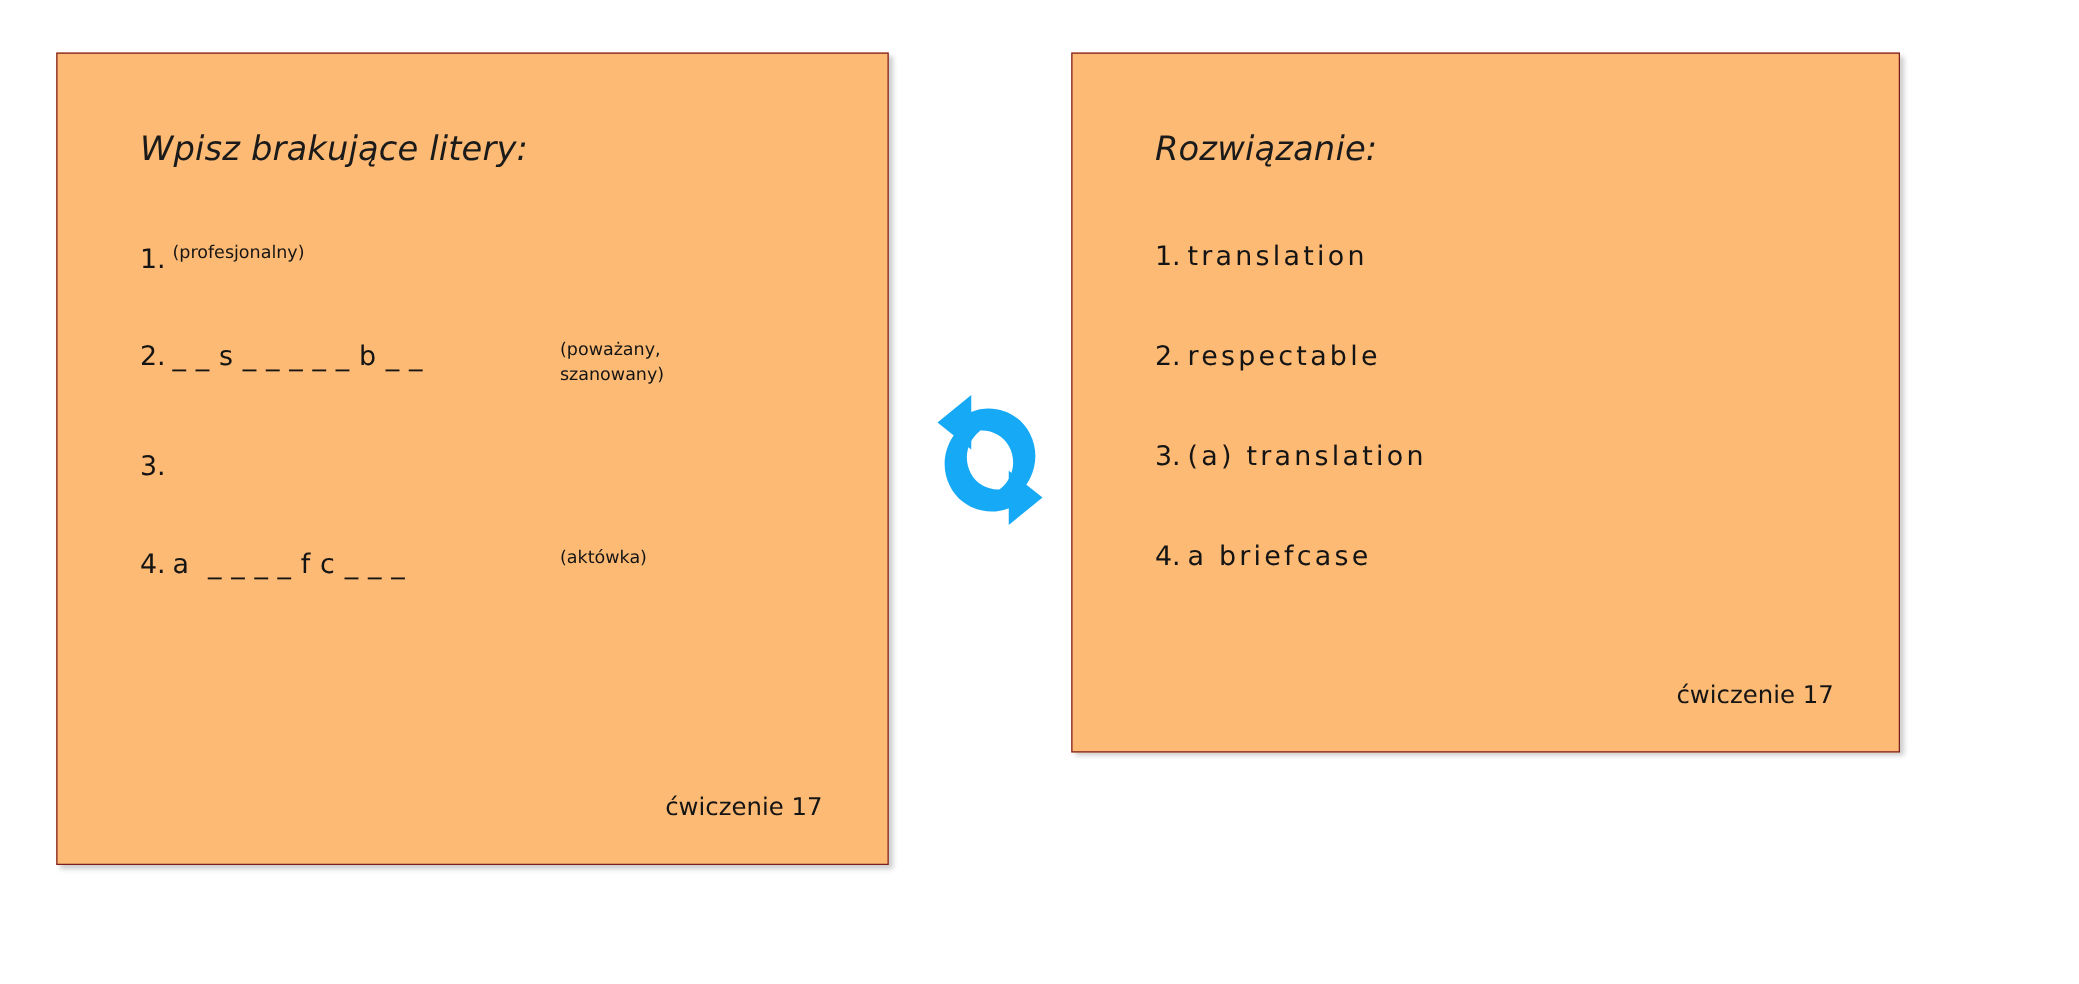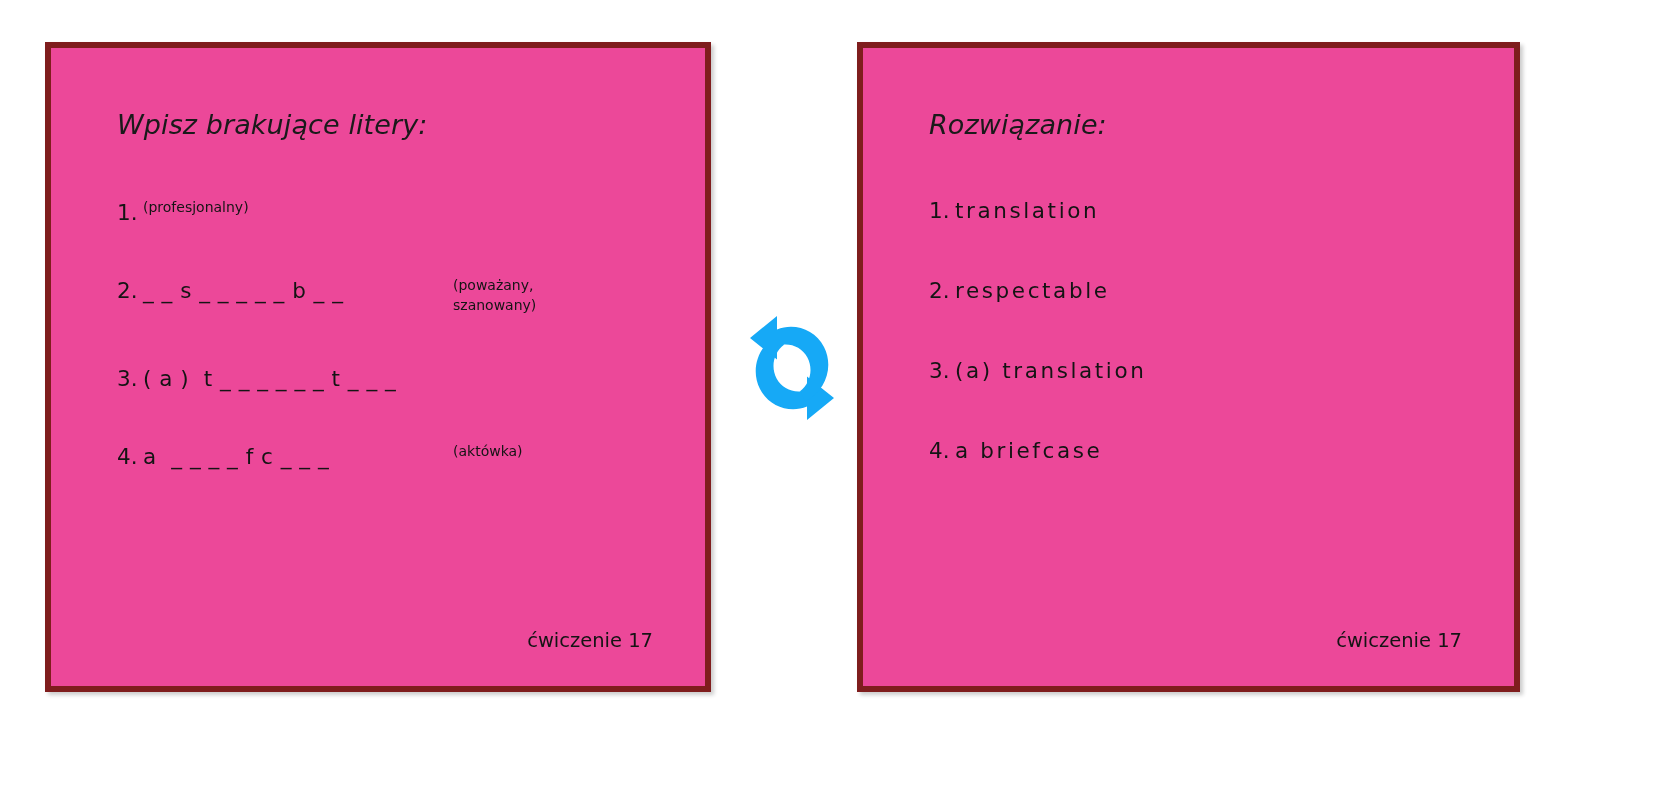--- a/index.html
+++ b/index.html
@@ -17,36 +17,36 @@
   }
 
   .stage {
     position: absolute;
     inset: 0;
   }
 
   
   .card {
     position: absolute;
-    background: #ec4899;
-    border: 6px solid #7f1d1d;
+    background: #fdba74;
+    border: 1px solid #7f1d1d;
     box-sizing: border-box;
     box-shadow: 3px 3px 4px rgba(0,0,0,0.20);
   }
   .card-exercise {
     left: 45px;
     top: 42px;
     width: 666px;
     height: 650px;
   }
   .card-solution {
     left: 857px;
     top: 42px;
     width: 663px;
-    height: 650px;
+    height: 560px;
   }
 
   .card-inner {
     position: absolute;
     inset: 0;
     padding: 62px 46px 0 66px;
     box-sizing: border-box;
   }
 
   
@@ -157,21 +157,20 @@
 
         <li class="ex-row">
           <span class="ex-num">2.</span>
           <span class="ex-pattern">_ _ s _ _ _ _ _ b _ _</span>
           <span class="ex-gloss">(poważany,
  szanowany)</span>
         </li>
 
         <li class="ex-row">
           <span class="ex-num">3.</span>
-          <span class="ex-pattern">( a )  t _ _ _ _ _ _ t _ _ _</span>
         </li>
 
         <li class="ex-row">
           <span class="ex-num">4.</span>
           <span class="ex-pattern">a  _ _ _ _ f c _ _ _</span>
           <span class="ex-gloss">(aktówka)</span>
         </li>
 
       </ul>
     </div>

